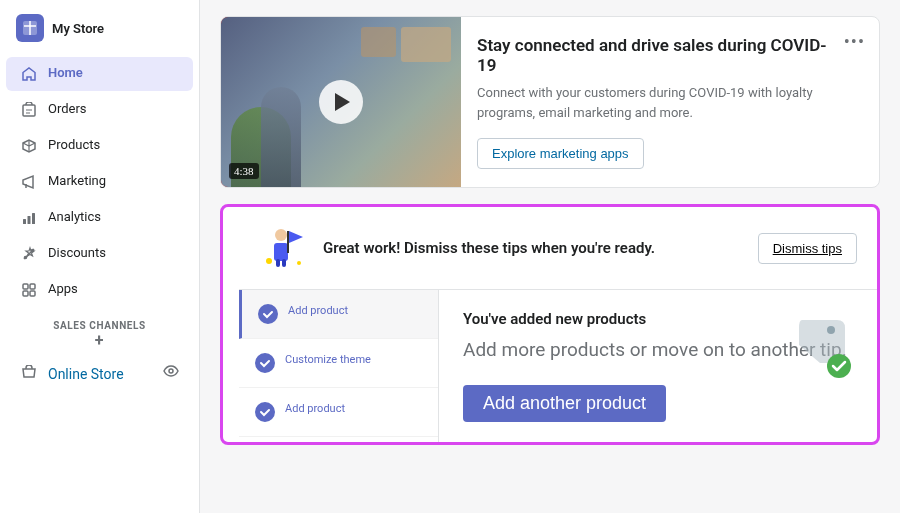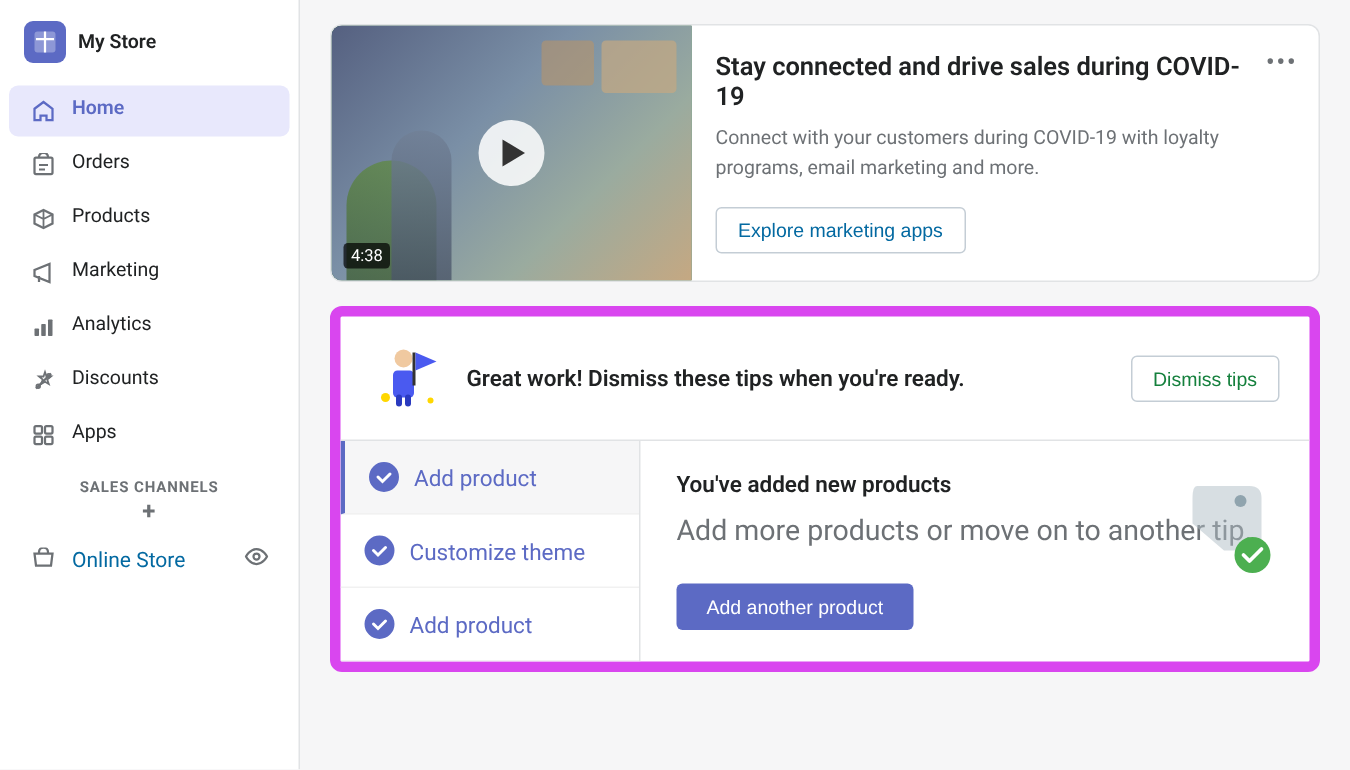--- a/index.html
+++ b/index.html
@@ -125,25 +125,26 @@
       overflow: hidden;
       margin-bottom: 16px;
     }
     .video-card {
       display: flex;
       align-items: stretch;
     }
     .video-thumbnail {
       width: 240px;
       min-width: 240px;
-      background: #14532d;
+      background: #b91c1c;
       position: relative;
       display: flex;
       align-items: center;
       justify-content: center;
+      font-family: Liberation Serif, serif;
     }
     .video-bg {
       position: absolute;
       inset: 0;
       background: linear-gradient(135deg, #556080 0%, #7a8fa6 40%, #9aab9f 70%, #c5a882 100%);
     }
     .video-play {
       position: relative;
       z-index: 2;
       width: 44px;
@@ -208,24 +209,25 @@
       border: 1px solid #c4cdd5;
       border-radius: 4px;
       font-size: 13px;
       cursor: pointer;
       color: #0369a1;
       background: #fff;
     }
 
     
     .tips-card {
-      border: 7px solid #d946ef;
+      border: 3px solid #d946ef;
       border-radius: 8px;
       background: #fff;
       overflow: hidden;
+      padding-left: 16px;
     }
     .tips-header {
       display: flex;
       align-items: center;
       justify-content: space-between;
       padding: 16px 20px;
       border-bottom: 1px solid #e1e3e5;
     }
     .tips-header-left {
       display: flex;
@@ -241,38 +243,39 @@
       font-size: 15px;
       font-weight: 600;
       color: #202223;
     }
     .dismiss-btn {
       padding: 7px 14px;
       border: 1px solid #c4cdd5;
       border-radius: 4px;
       font-size: 13px;
       cursor: pointer;
-      color: #15803d;
+      color: #000000;
       background: #fff;
       white-space: nowrap;
+      text-decoration: underline;
     }
     .tips-body {
       display: flex;
     }
     .tips-list {
       width: 200px;
       min-width: 200px;
       border-right: 1px solid #e1e3e5;
     }
     .tips-list-item {
       display: flex;
-      align-items: flex-end;
+      align-items: flex-start;
       gap: 10px;
       padding: 14px 16px;
-      font-size: 15px;
+      font-size: 11px;
       color: #5c6ac4;
       border-bottom: 1px solid #f1f1f1;
       cursor: pointer;
     }
     .tips-list-item.active {
       background: #f6f6f7;
       border-left: 3px solid #5c6ac4;
     }
     .check-circle {
       width: 20px;
@@ -305,21 +308,21 @@
       color: #6d7175;
       margin-bottom: 20px;
       line-height: 1.5;
     }
     .add-product-btn {
       padding: 8px 20px;
       background: #5c6ac4;
       color: #fff;
       border: none;
       border-radius: 4px;
-      font-size: 13px;
+      font-size: 18px;
       cursor: pointer;
       font-weight: 500;
     }
     .tag-icon {
       position: absolute;
       right: 20px;
       top: 20px;
       width: 70px;
       height: 70px;
     }

